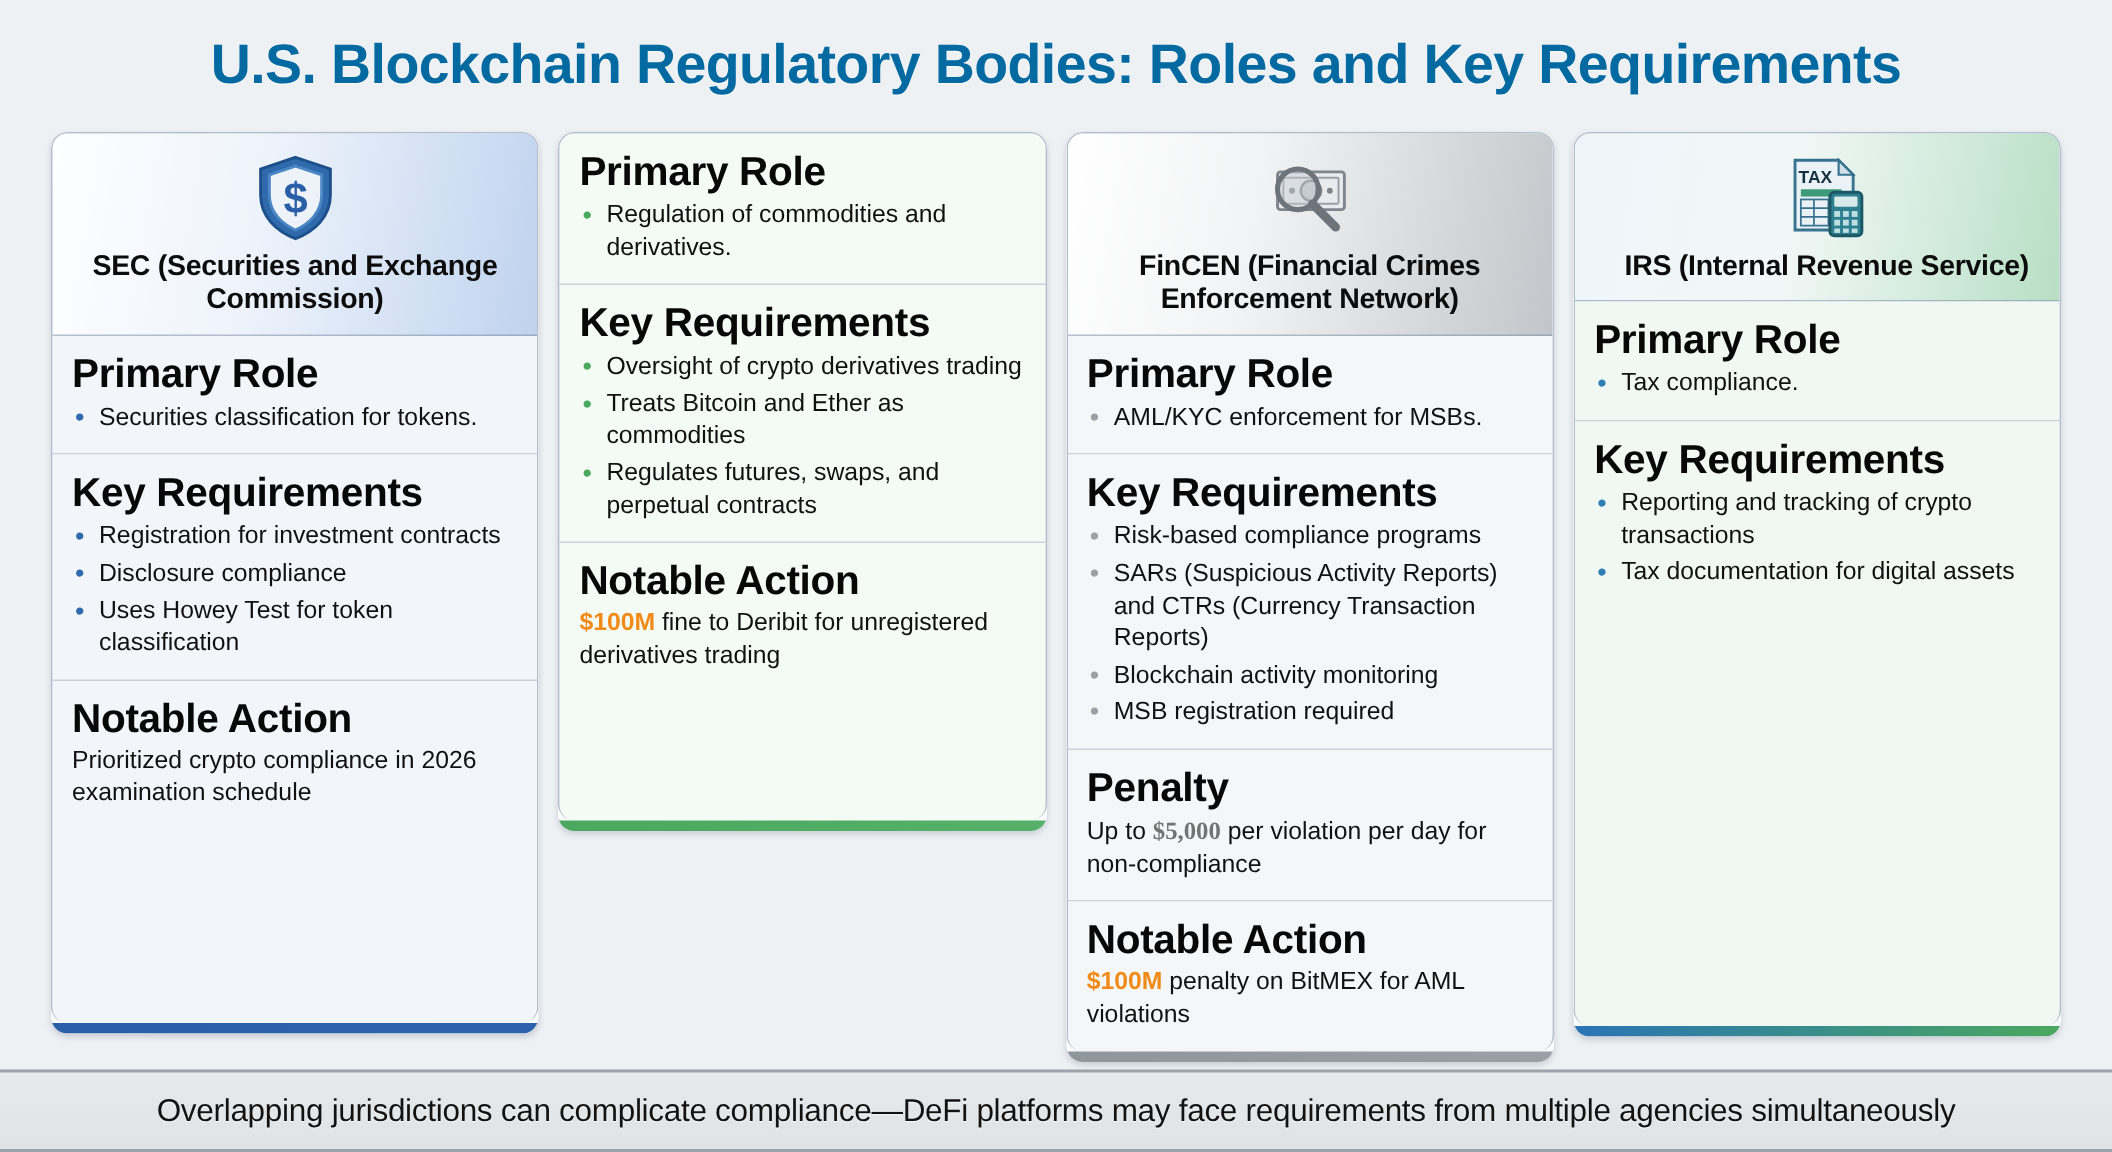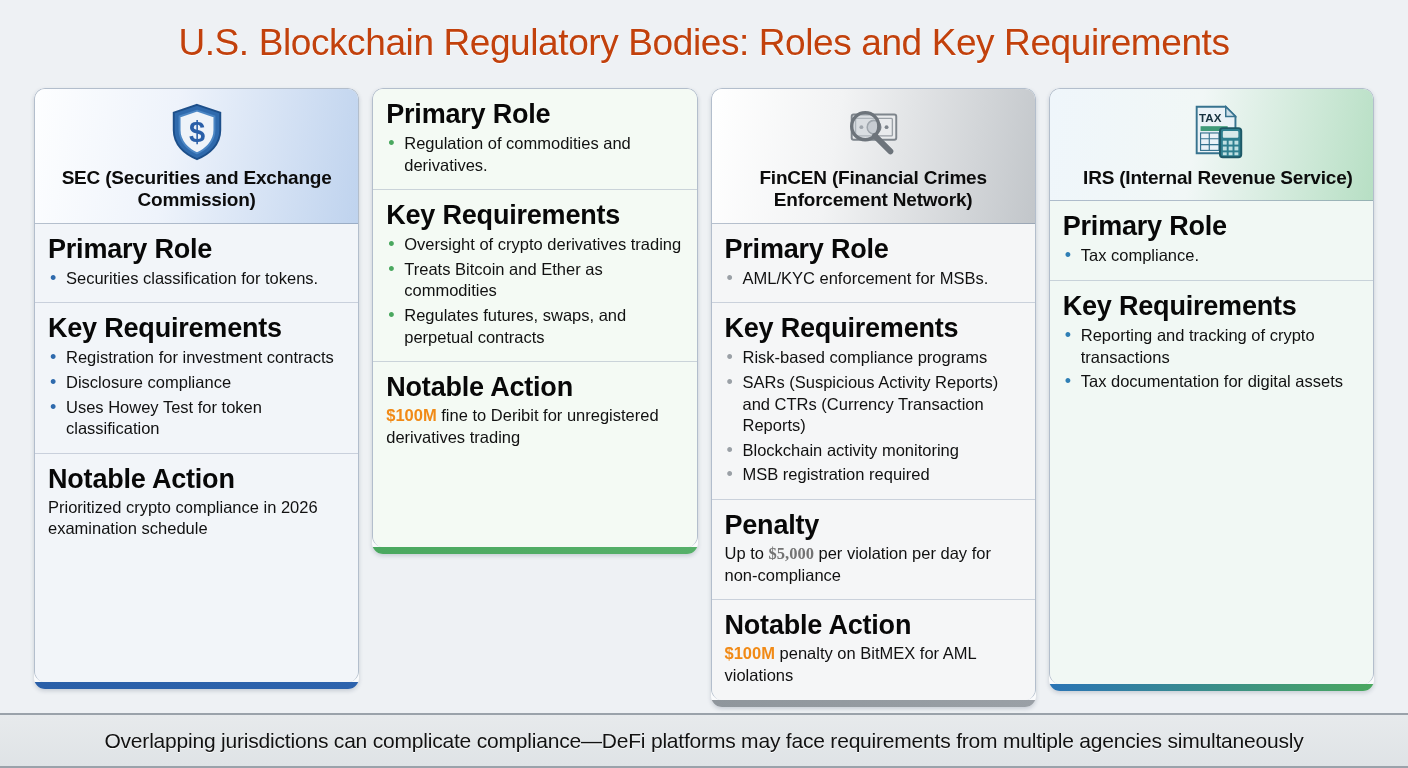--- a/index.html
+++ b/index.html
@@ -14,22 +14,22 @@
     background: #eef1f4;
     font-family: "Liberation Sans", sans-serif;
     color: #111;
     position: relative;
   }
 
   
   .title {
     text-align: center;
     font-size: 37px;
-    font-weight: normal;
-    color: #c2410c;
+    font-weight: bold;
+    color: #0369a1;
     letter-spacing: -0.4px;
     padding-top: 22px;
     padding-bottom: 6px;
     text-shadow: 0 1px 0 rgba(255,255,255,0.8);
   }
 
   
   .grid {
     position: absolute;
     top: 88px;

